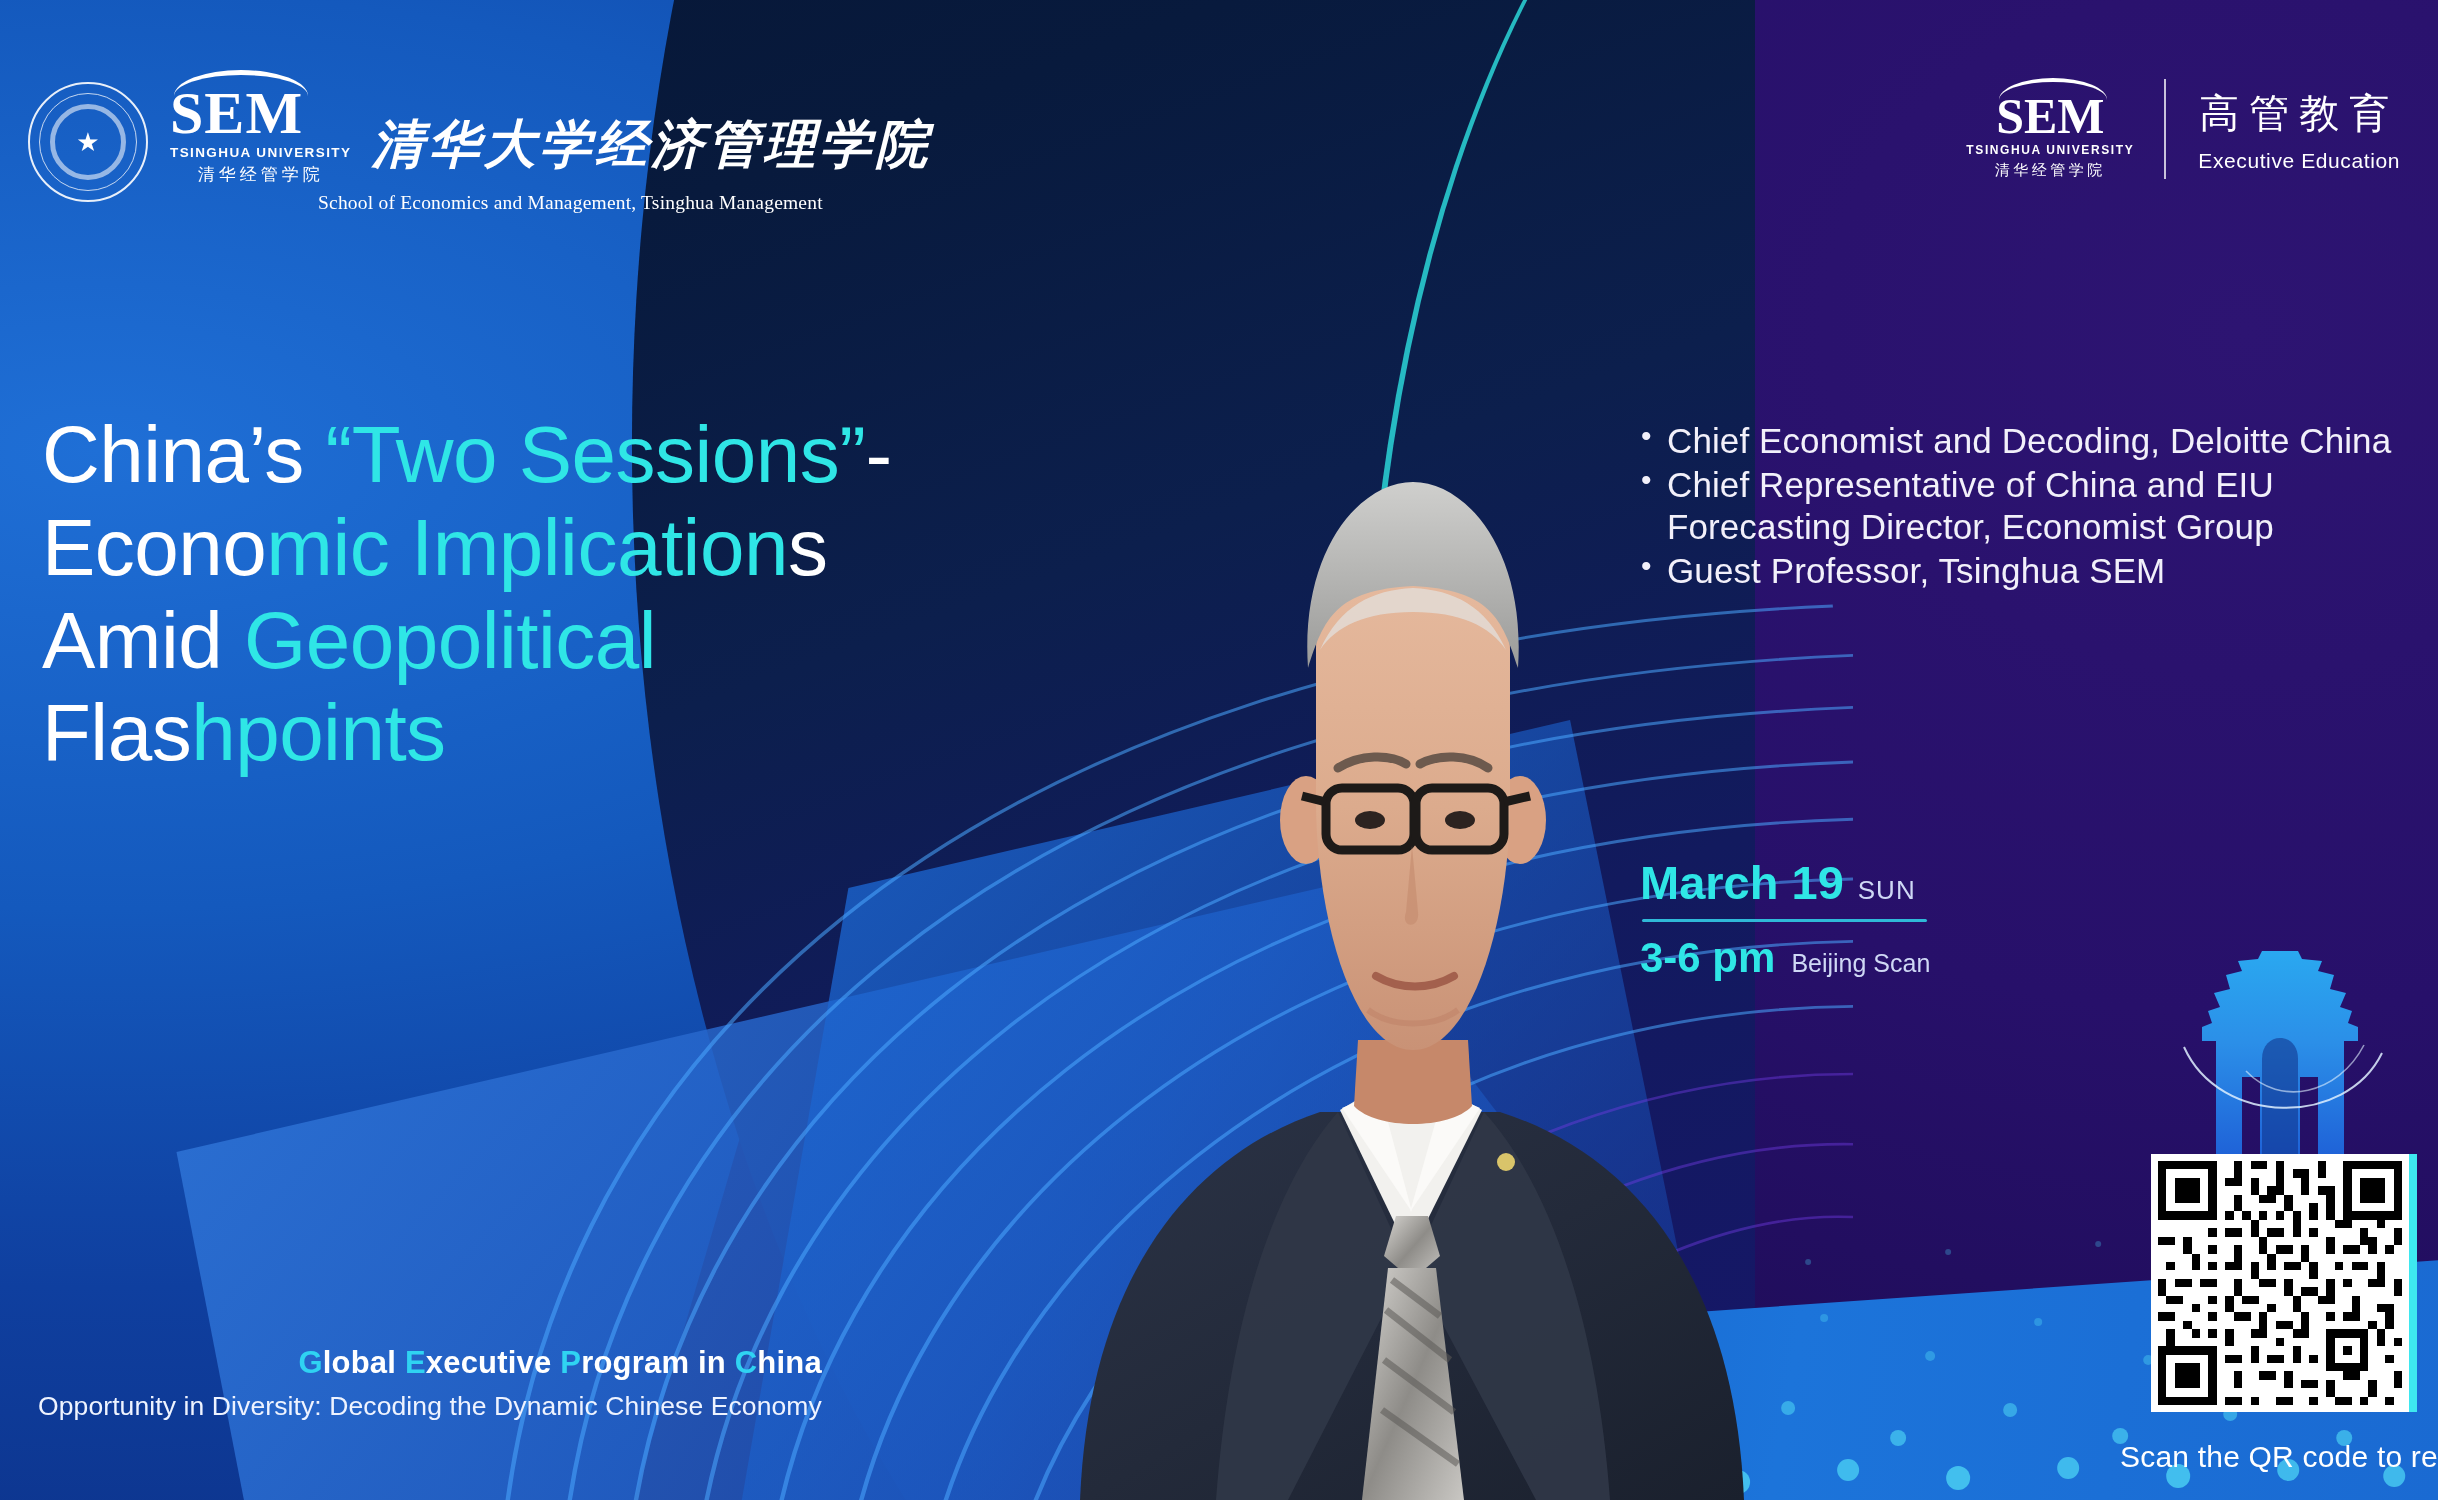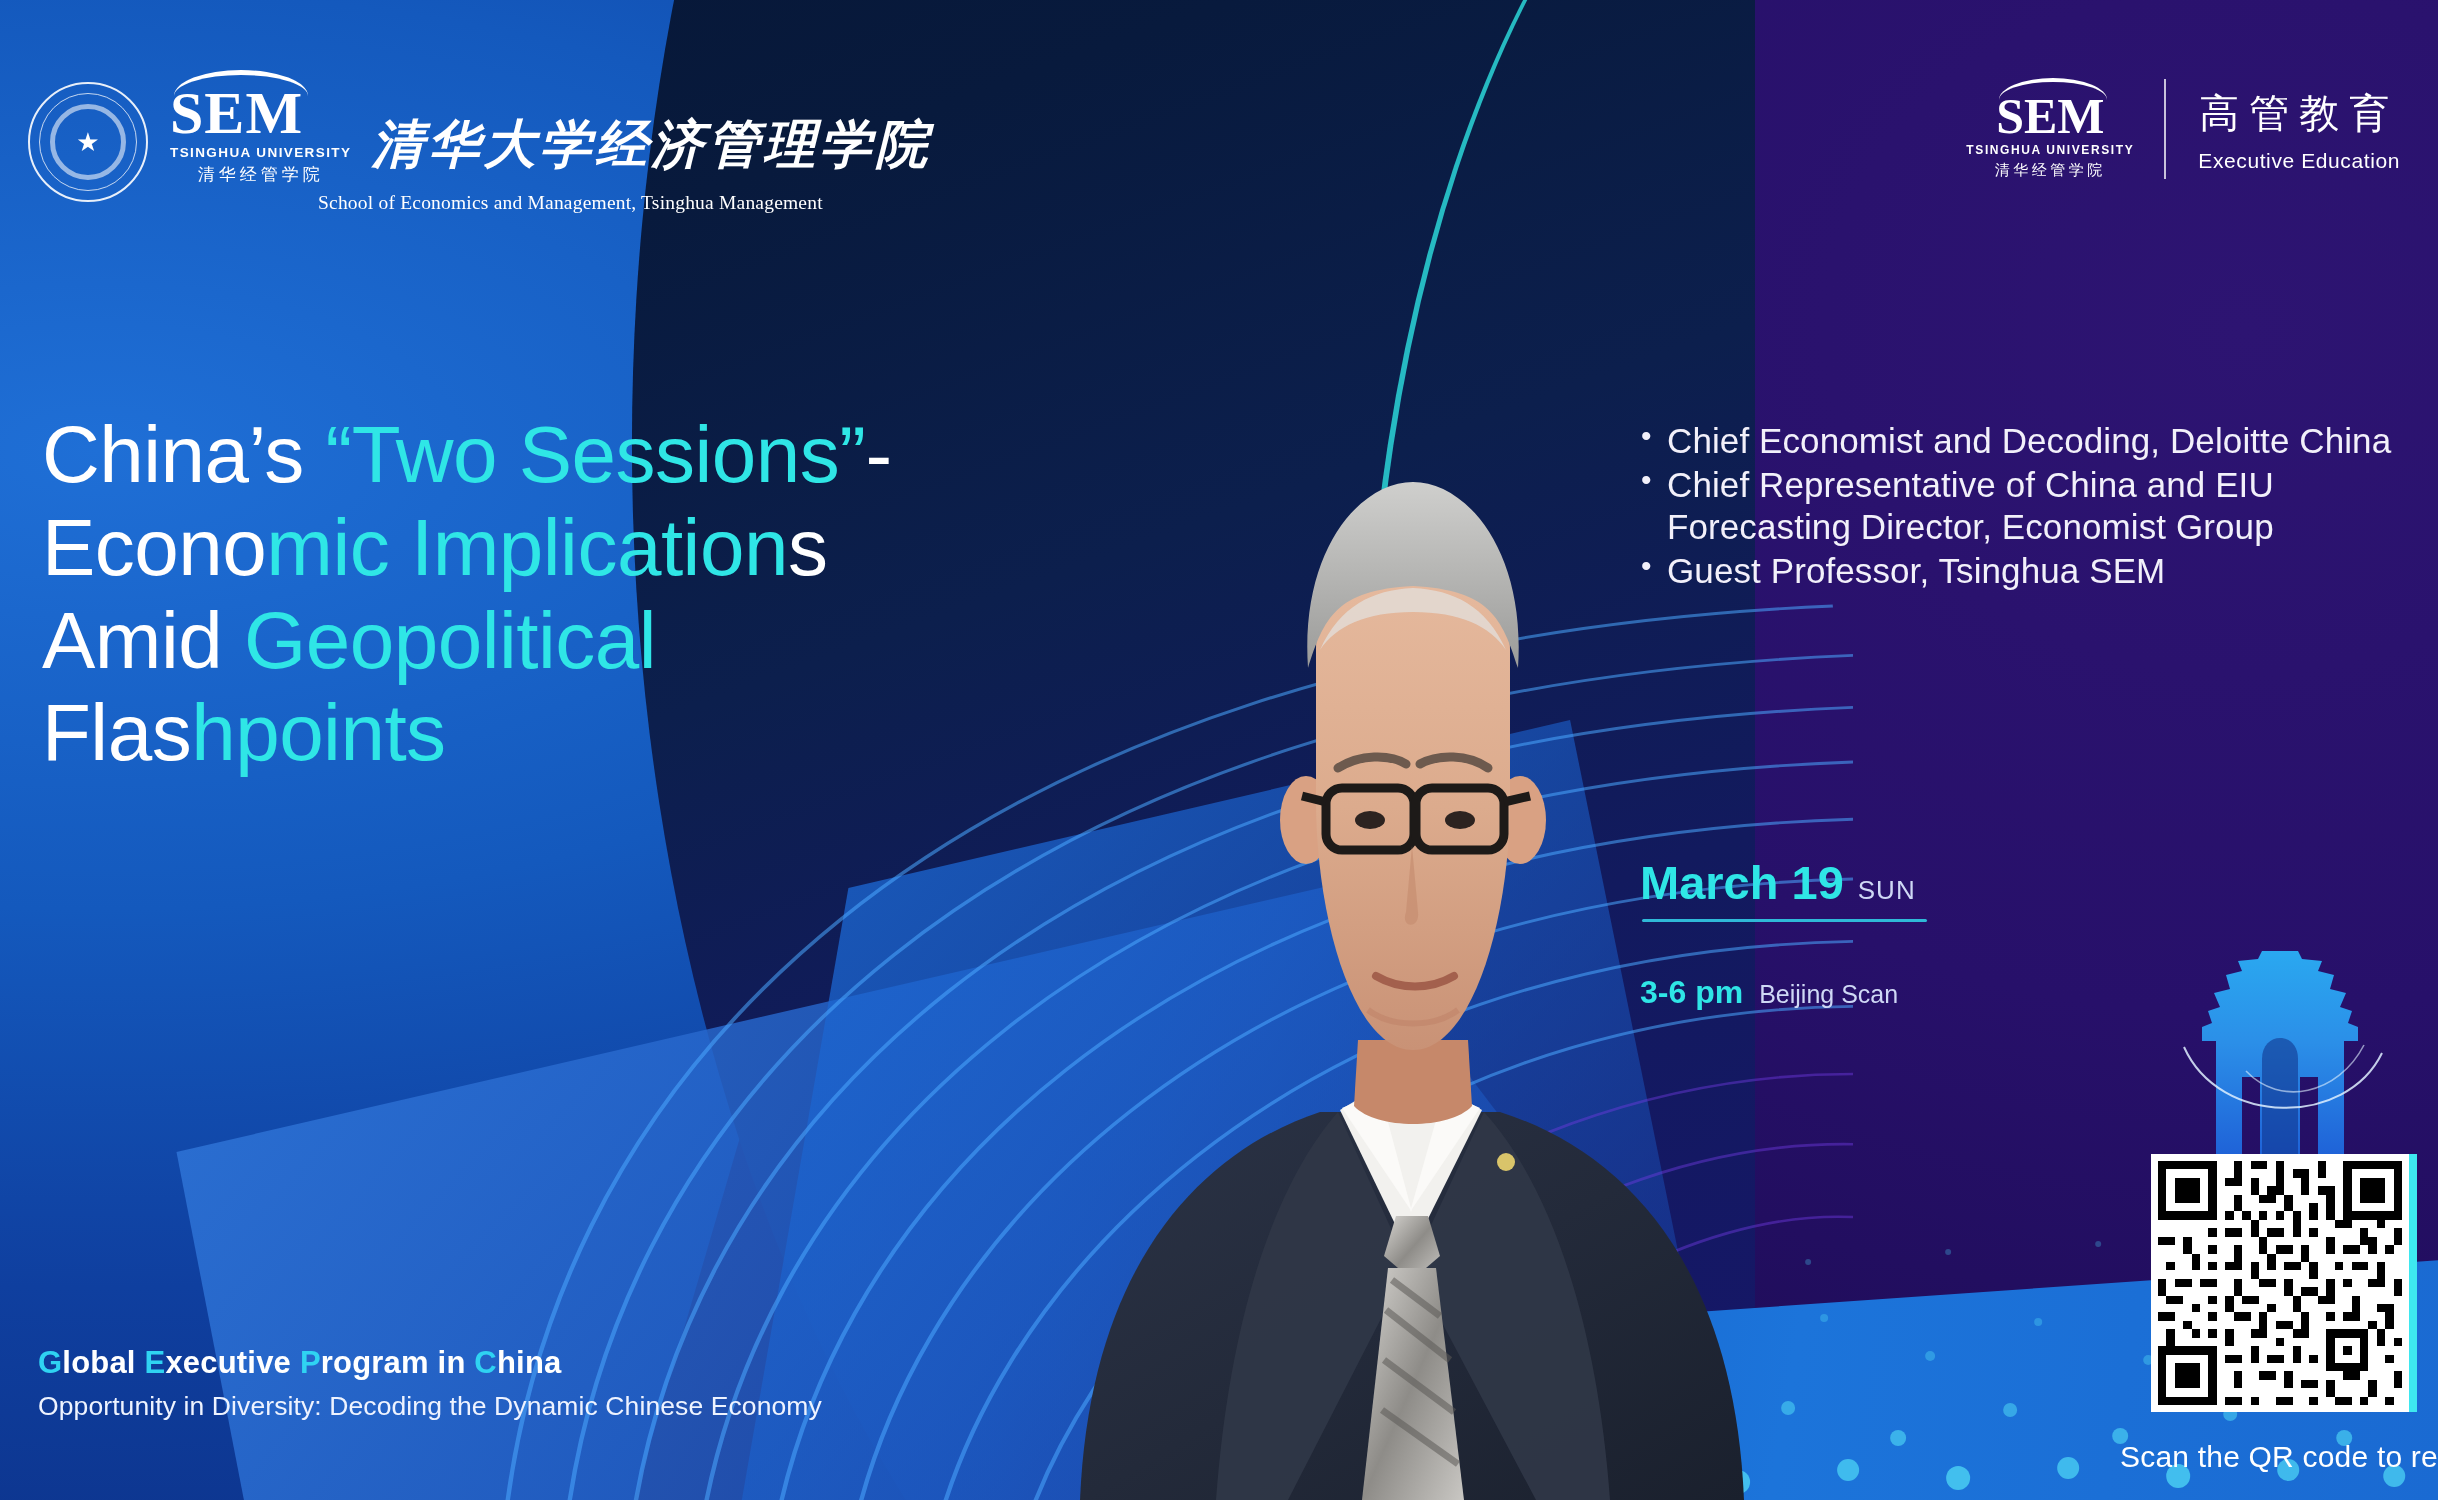--- a/index.html
+++ b/index.html
@@ -184,27 +184,27 @@
 
   .dt{ position:absolute; left:1640px; top:855px; }
   .dt-row1{ display:flex; align-items:baseline; gap:14px; }
   .dt-big{ font-size:47px; color:#2fe6e6; font-weight:700; letter-spacing:0; }
   .dt-small{ font-size:26px; color:#cfd8f5; font-weight:400; letter-spacing:1px; }
   .dt-rule{
     width:285px; height:3px; background:#2fb9d8; margin:9px 0 12px 2px;
     border-radius:2px;
   }
   .dt-row2{ display:flex; align-items:baseline; gap:16px; }
-  .dt-big2{ font-size:32px; color:#2fe6e6; font-weight:700;margin-top:40px; }
+  .dt-big2{ font-size:42px; color:#2fe6e6; font-weight:700; }
   .dt-small2{ font-size:25px; color:#cfd8f5; }
 
   
   .footer{ position:absolute; left:38px; bottom:78px; }
   .prog{
-    font-size:31px; font-weight:700; color:#ffffff; letter-spacing:.2px; line-height:1.2;
+    font-size:31px; font-weight:700; color:#ffffff; letter-spacing:.2px; line-height:1.2;text-align:right;
   }
   .prog .hl{ color:#2fd3f2; }
   .prog-sub{
     font-size:26.5px; color:#eef3ff; font-weight:400; margin-top:10px; letter-spacing:.1px;
   }
 
   
   .qr-wrap{ position:absolute; right:8px; bottom:88px; width:300px; }
   .gate{ position:relative; width:260px; height:205px; margin:0 auto; }
   .gate svg{ width:100%; height:100%; display:block; }

